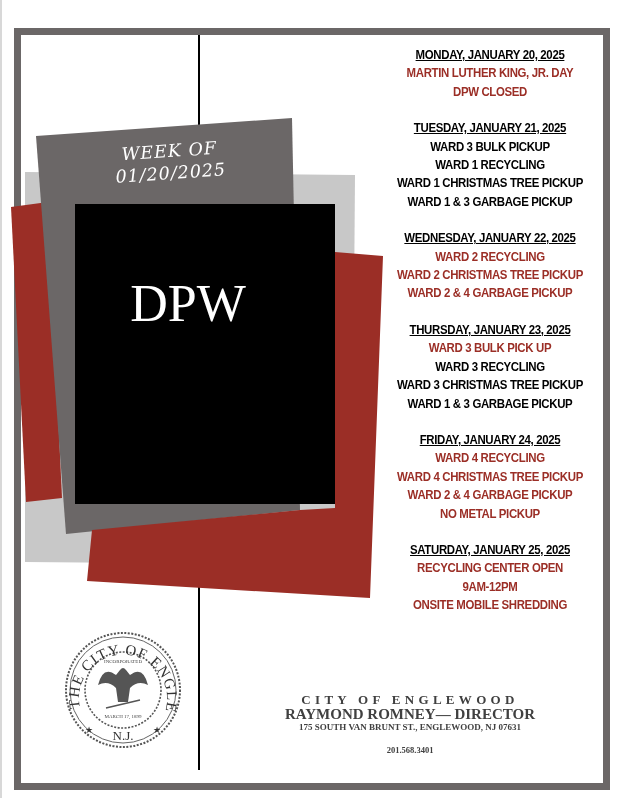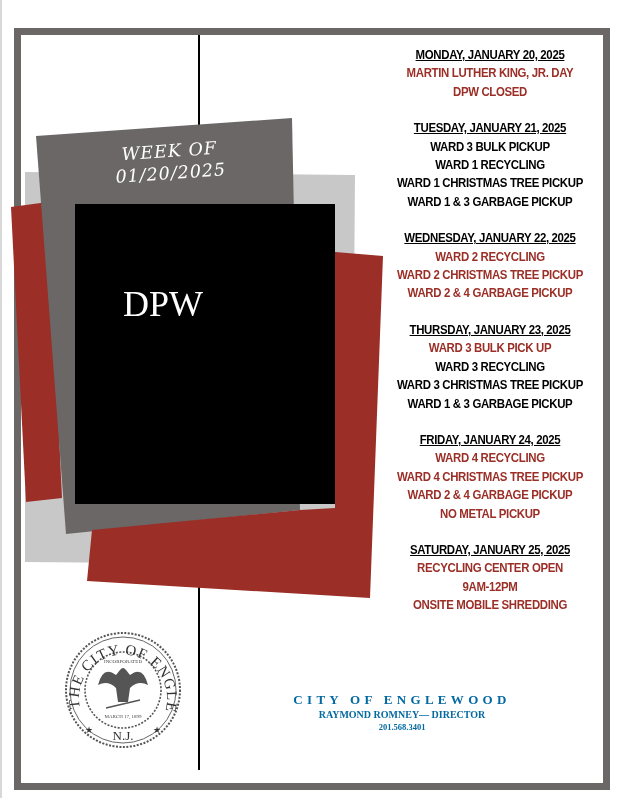--- a/index.html
+++ b/index.html
@@ -2,34 +2,34 @@
 <html><head>
 <meta charset="utf-8">
 <style>
   html, body { margin:0; padding:0; }
   body { width:621px; height:798px; background:#ffffff; position:relative; overflow:hidden; font-family:"Liberation Sans", sans-serif; }
   .page-edge { position:absolute; left:0; top:0; width:2px; height:798px; background:#d8d8d8; }
   .frame { position:absolute; left:14px; top:28px; width:582px; height:748px; border:7px solid #6b6767; background:#ffffff; box-sizing:content-box; }
   .divider { position:absolute; left:198px; top:35px; width:1.5px; height:735px; background:#000; }
   svg.shapes { position:absolute; left:0; top:0; width:621px; height:798px; }
   .week { position:absolute; left:90px; top:140px; width:160px; text-align:center; color:#ffffff; font-family:"DejaVu Serif", serif; font-style:italic; font-size:17.5px; line-height:22px; letter-spacing:1px; transform:rotate(-4deg); }
-  .title { position:absolute; left:59px; top:278px; width:208px; text-align:center; color:#ffffff; font-family:"Liberation Serif", serif; font-size:36px; line-height:52px; }
+  .title { position:absolute; left:84px; top:278px; width:208px; text-align:center; color:#ffffff; font-family:"Liberation Serif", serif; font-size:52px; line-height:52px; }
   .schedule { position:absolute; left:373px; top:46px; width:234px; text-align:center; font-family:"Liberation Sans", sans-serif; font-weight:bold; font-size:13px; line-height:18.4px; letter-spacing:-0.4px; transform:scaleX(0.88); transform-origin:center top; }
   .day { margin-bottom:18px; }
   .day-head { color:#000; text-decoration:underline; }
   .item { display:block; }
   .item.red { color:#9b2e26; }
   .item.black { color:#000; }
   .seal { position:absolute; left:58px; top:630px; width:130px; height:120px; }
-  .footer { position:absolute; left:212px; top:692px; width:380px; text-align:center; font-family:"Liberation Serif", serif; font-weight:bold; color:#0369a1; }
+  .footer { position:absolute; left:220px; top:692px; width:380px; text-align:center; font-family:"Liberation Serif", serif; font-weight:bold; color:#404040; }
   .f1 { font-size:13px; letter-spacing:4.3px; line-height:16px; }
   .f2 { font-size:13px; letter-spacing:4.2px; line-height:16px; }
-  .f3 { font-size:10px; line-height:13px; }
+  .f3 { font-size:15px; line-height:13px; }
   .f4 { font-size:9px; line-height:12px; }
-  .f5 { font-size:8.5px; line-height:12px; }
+  .f5 { font-size:8.5px; line-height:12px;margin-top:11px; }
 </style>
 </head>
 <body>
 
 <div class="page-edge"></div>
 <div class="frame"></div>
 <div class="divider"></div>
 
 <svg class="shapes" viewBox="0 0 621 798">
 
@@ -110,14 +110,15 @@
   <path d="M48,78 L82,70" stroke="#555" stroke-width="1.5"></path>
   <text x="65" y="88" text-anchor="middle" font-family="Liberation Serif, serif" font-size="5" fill="#444">MARCH 17, 1899</text>
   <text x="65" y="110" text-anchor="middle" font-family="Liberation Serif, serif" font-size="13" fill="#333">N.J.</text>
   <text x="27" y="103" font-size="9" fill="#333">★</text>
   <text x="95" y="103" font-size="9" fill="#333">★</text>
 </svg>
 
 <div class="footer">
   <div class="f1">CITY OF ENGLEWOOD</div>
   <div class="f3">RAYMOND ROMNEY— DIRECTOR</div>
+  <div class="f4">175 SOUTH VAN BRUNT ST., ENGLEWOOD, NJ  07631</div>
   <div class="f5">201.568.3401</div>
 </div>
 
 </body></html>

